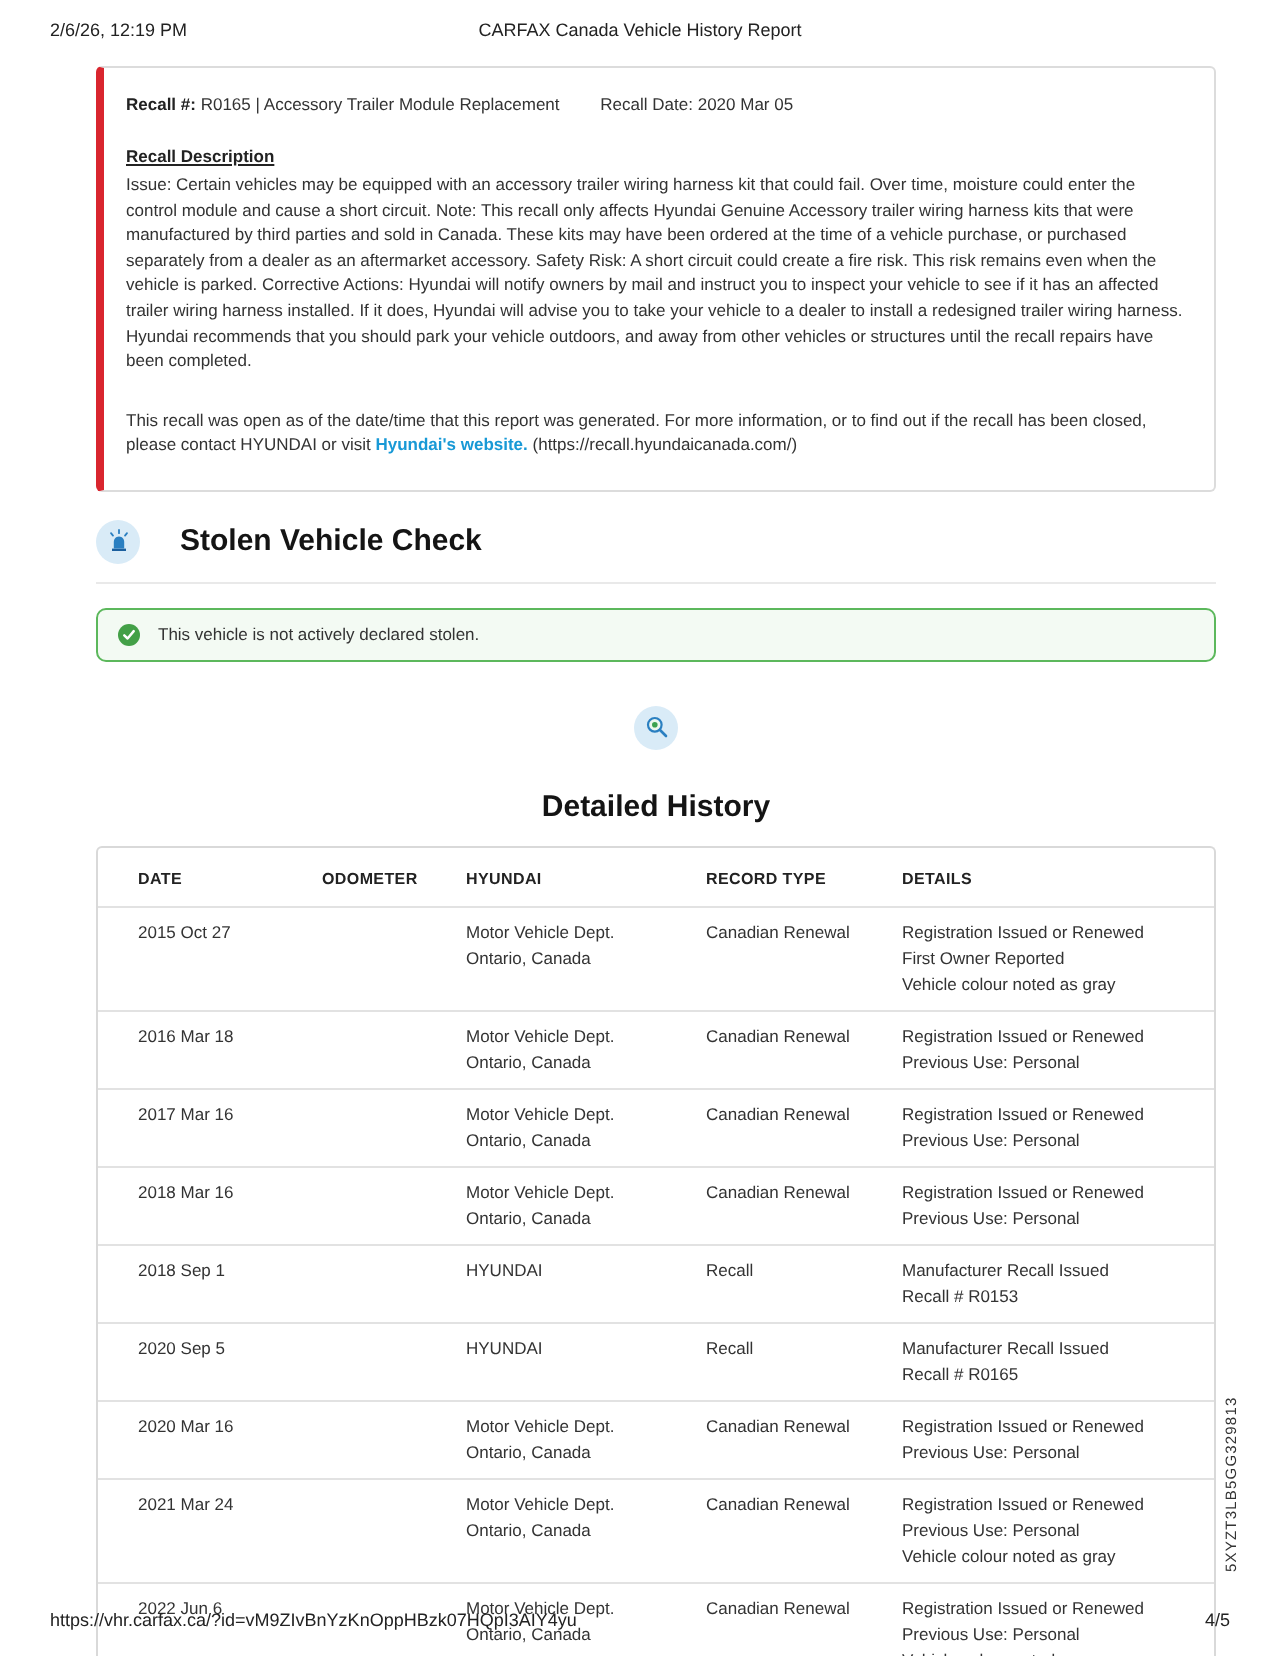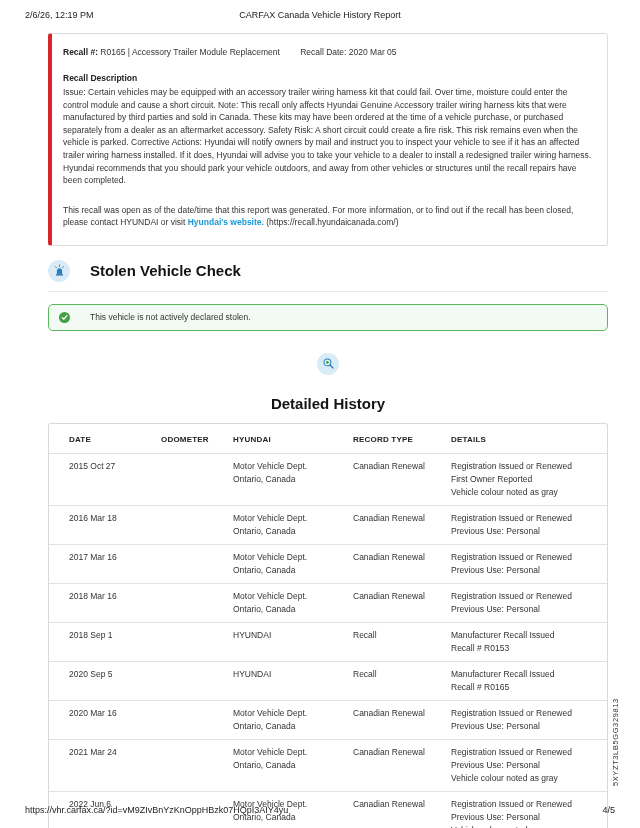--- a/index.html
+++ b/index.html
@@ -20,21 +20,21 @@
   .recall-card {
     border: 1px solid #dcdcdc;
     border-left: 4px solid #d9252e;
     border-radius: 3px;
     padding: 13px 14px 16px 11px;
     background: #fff;
   }
   .recall-title-row { font-size: 8.5px; color: #333; margin-bottom: 16px; }
   .recall-title-row b { color: #222; }
   .recall-date-part { margin-left: 18px; }
-  .recall-desc-title { font-size: 8.5px; font-weight: bold; color: #222; margin-bottom: 3px; }
+  .recall-desc-title { font-size: 8.5px; font-weight: bold; color: #222; margin-bottom: 3px; text-decoration: underline; }
   .recall-desc { font-size: 8.5px; line-height: 12.6px; color: #333; }
   .recall-footer { font-size: 8.5px; line-height: 12.6px; color: #333; margin-top: 17px; }
   .recall-link { color: #1899d6; font-weight: bold; text-decoration: none; cursor: pointer; }
 
   
   .section-head {
     display: flex; align-items: center; gap: 20px;
     margin-top: 14px; padding-bottom: 9px;
   }
   .section-head.with-rule { border-bottom: 1px solid #e9e9e9; }
@@ -45,21 +45,21 @@
   }
   .section-title { font-size: 15px; font-weight: bold; color: #141414; }
 
   
   .status-banner {
     margin-top: 12px;
     border: 1px solid #5cb85c;
     background: #f3faf3;
     border-radius: 5px;
     padding: 7px 10px;
-    display: flex; align-items: center; gap: 20px;
+    display: flex; align-items: center; gap: 9px;
     font-size: 8.5px; color: #333;
   }
   .check-circle {
     width: 11px; height: 11px; border-radius: 50%;
     background: #43a047; display: flex; align-items: center; justify-content: center;
     flex: 0 0 auto;
   }
 
   
   .history-table {

